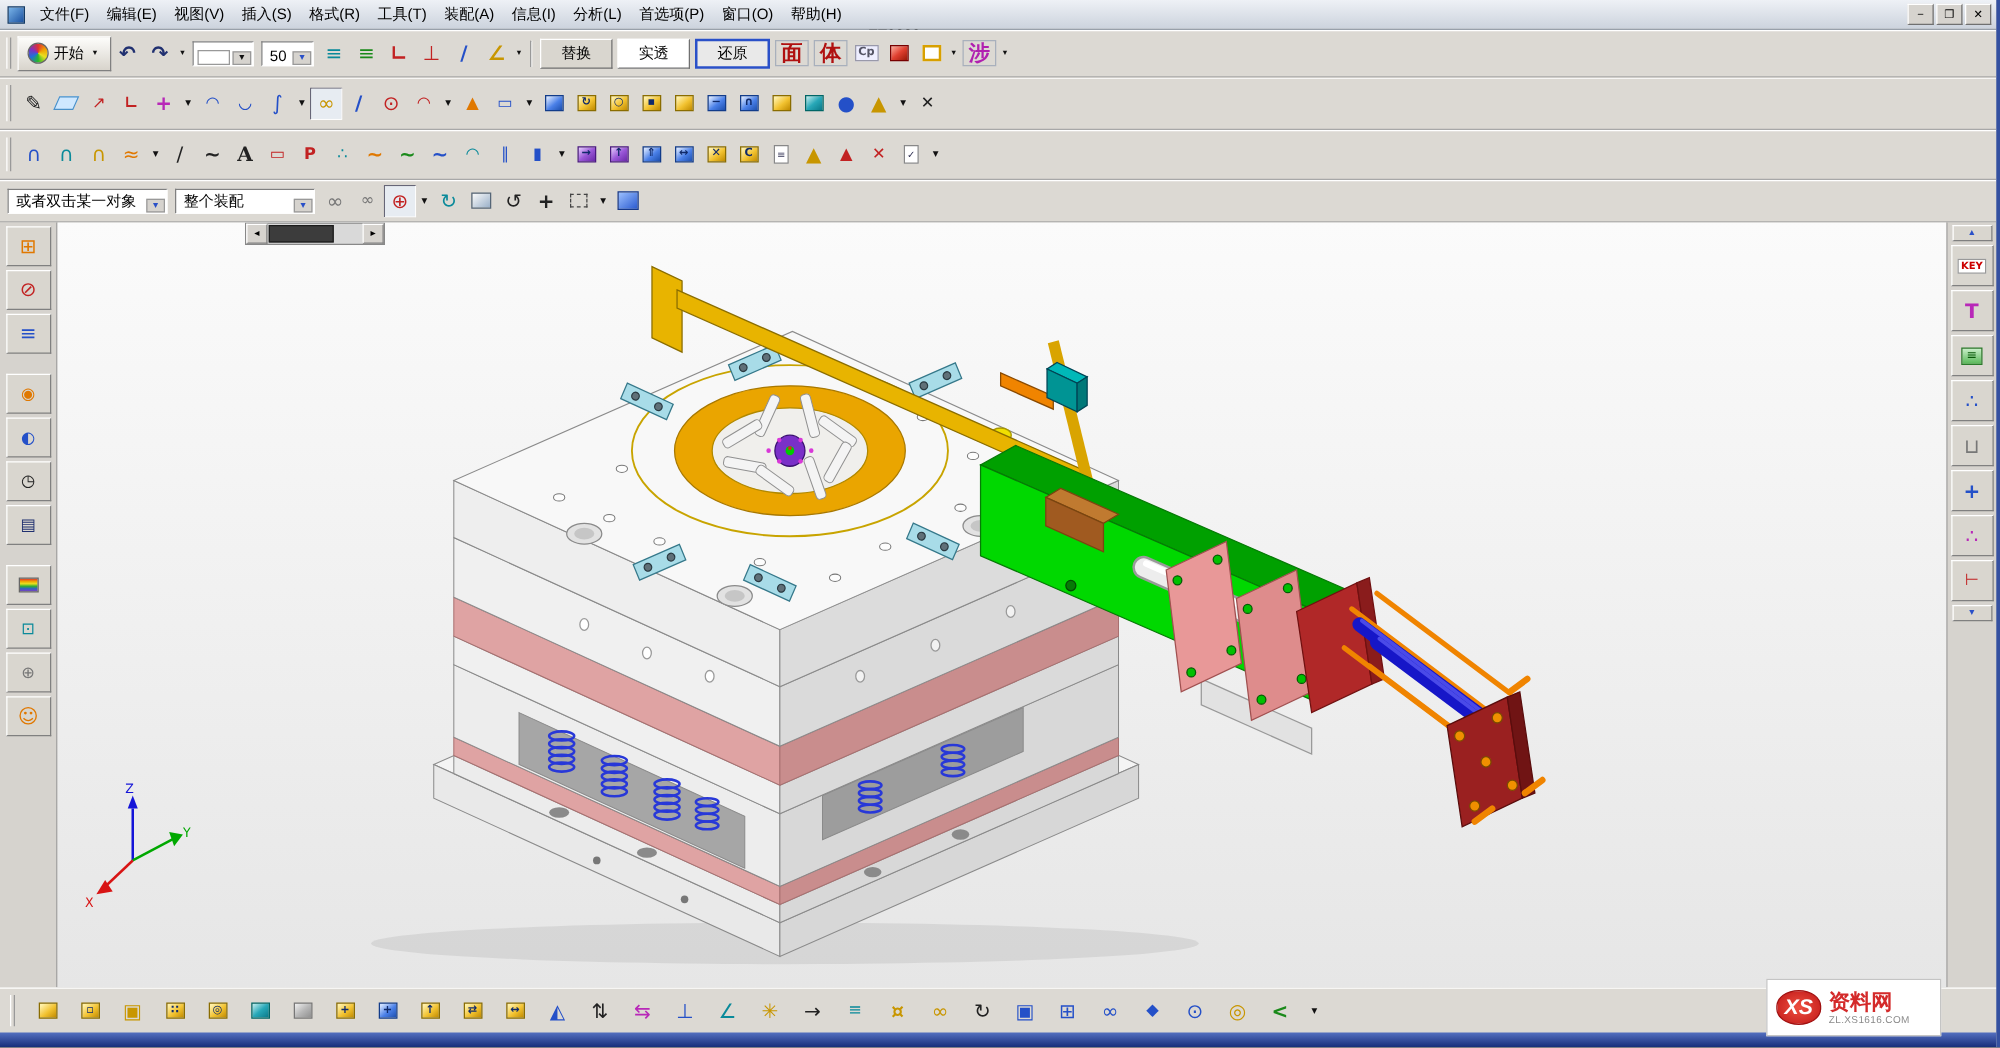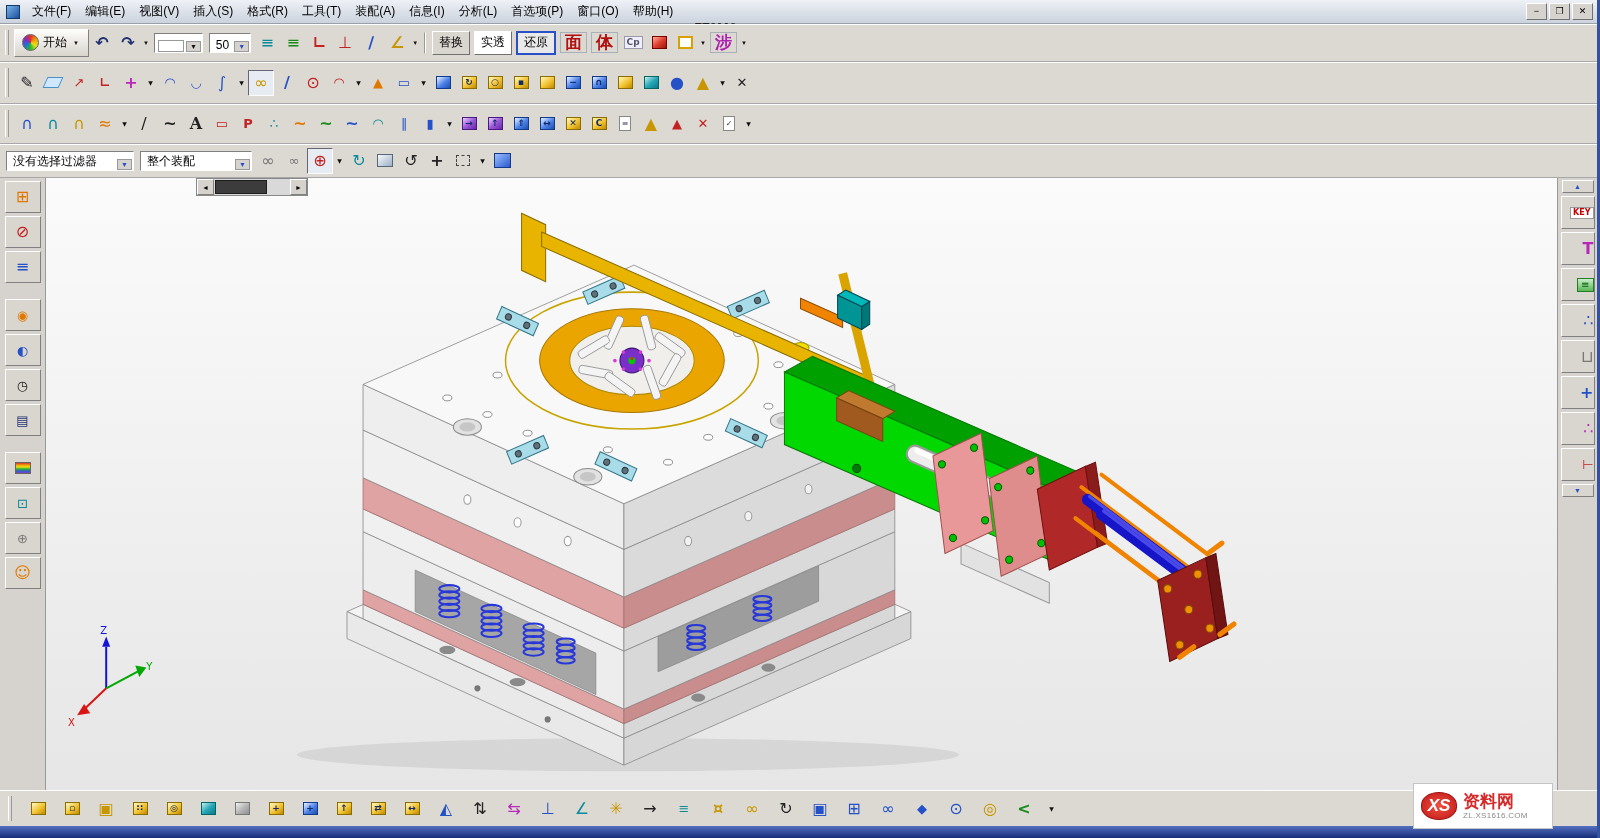--- a/index.html
+++ b/index.html
@@ -37,21 +37,21 @@
   .caret-btn{font-size:7px;color:#111;background:#d6d3ce;border:1px solid #999;padding:1px 3px;margin-left:2px;}
   .caret-btn.blue{color:#2a50c8;}
   .start-btn{display:flex;align-items:center;gap:4px;height:28px;padding:0 7px;font-size:12px;
     background:linear-gradient(#fdfdfb,#d8d4cc);border:1px solid;border-color:#fff #808080 #808080 #fff;}
   .swirl{width:17px;height:17px;border-radius:50%;border:1px solid #666;
     background:conic-gradient(#e03030,#f0a000,#e8e020,#28b828,#2070d8,#8030c0,#e03030);}
   .combo{display:inline-flex;align-items:flex-end;background:#fff;height:20px;margin:0 3px;padding:0 1px 0 3px;
     border:1px solid;border-color:#808080 #fff #fff #808080;}
   .combo .val{padding:0 3px;white-space:nowrap;}
   .white-swatch{width:26px;height:12px;background:#fff;border:1px solid #999;display:inline-block;}
-  .txt-btn{height:24px;padding:0 6px;margin:0 2px;font-size:12px;background:#d9d6cf;
+  .txt-btn{height:24px;padding:0 16px;margin:0 2px;font-size:12px;background:#d9d6cf;
     border:1px solid;border-color:#fff #707070 #707070 #fff;}
   .txt-btn.white{background:#fff;}
   .txt-btn.framed{border:2px solid #2a50c8;background:#e9e9e9;}
   .char-btn{font-size:17px;font-weight:bold;color:#b01010;background:#dcd9d3;border:1px solid #a8b0bc;
     padding:1px 4px;margin:0 2px;line-height:1;}
   .char-btn.mag{color:#b020b0;}
   
   .c-red{color:#c22222}.c-blue{color:#2450c8}.c-dblue{color:#203070}.c-green{color:#1a8a1a}
   .c-teal{color:#0a8a9a}.c-gold{color:#c89600}.c-orange{color:#e07800}.c-mag{color:#b828b8}
   .c-gray{color:#777}.c-dark{color:#222}
@@ -86,21 +86,21 @@
   .sb-gap{height:10px;}
   .viewport{flex:1;position:relative;background:linear-gradient(var(--viewport-top,#fbfbfb),var(--viewport-bottom,#e7e7e7));overflow:hidden;}
   .model{position:absolute;left:0;top:0;width:100%;height:100%;}
   .mini-scroll{position:absolute;left:150px;top:0;height:18px;display:flex;align-items:stretch;border:1px solid #888;background:#d9d9d9;z-index:4;}
   .ms-btn{width:17px;display:flex;align-items:center;justify-content:center;font-size:7px;background:#d6d3ce;
     border:1px solid;border-color:#fff #808080 #808080 #fff;}
   .ms-thumb{width:52px;background:#3c3c3c;border:1px solid #1c1c1c;margin:1px;}
   .ms-track{width:22px;}
   .right-bar{width:40px;flex:0 0 40px;background:var(--ui-bg,#d6d3ce);border-left:1px solid #999;
     display:flex;flex-direction:column;align-items:center;padding:2px 0;gap:3px;}
-  .right-bar .side-btn{width:34px;height:33px;justify-content:flex-end;}
+  .right-bar .side-btn{width:34px;height:33px;}
   .rb-scroll{width:32px;height:13px;font-size:7px;color:#2a50c8;display:flex;align-items:center;justify-content:center;
     background:#d9d6cf;border:1px solid;border-color:#fff #808080 #808080 #fff;}
   .rb-spacer{flex:1;}
   
   .bottom-bar{height:36px;flex:0 0 36px;background:var(--toolbar-bg,#dcd9d3);border-top:1px solid #fff;
     display:flex;align-items:center;gap:8px;padding:0 6px;}
   .bottom-strip{height:12px;flex:0 0 12px;background:linear-gradient(#5470c0,#162c78);}
   
   .watermark{position:absolute;right:44px;bottom:9px;width:140px;height:46px;background:#fff;border:1px solid #c4c4c4;
     display:flex;align-items:center;gap:6px;padding:3px 7px;z-index:6;}
@@ -464,21 +464,21 @@
         </span>
 
         <span class="tbi narrow">
           <span class="g caret-g">▼</span>
         </span>
       </span>
   </div>
 
   <div class="row tb4">
     <span class="combo" style="width:128px;justify-content:space-between">
-      <span class="val">没有选择过滤器</span>
+      <span class="val">或者双击某一对象</span>
       <span class="caret-btn blue">▼</span>
     </span>
     <span class="combo" style="width:112px;justify-content:space-between">
       <span class="val">整个装配</span>
       <span class="caret-btn blue">▼</span>
     </span>
     <span style="display:flex;align-items:center">
 
         <span class="tbi">
           <span class="g c-gray big">∞</span>

